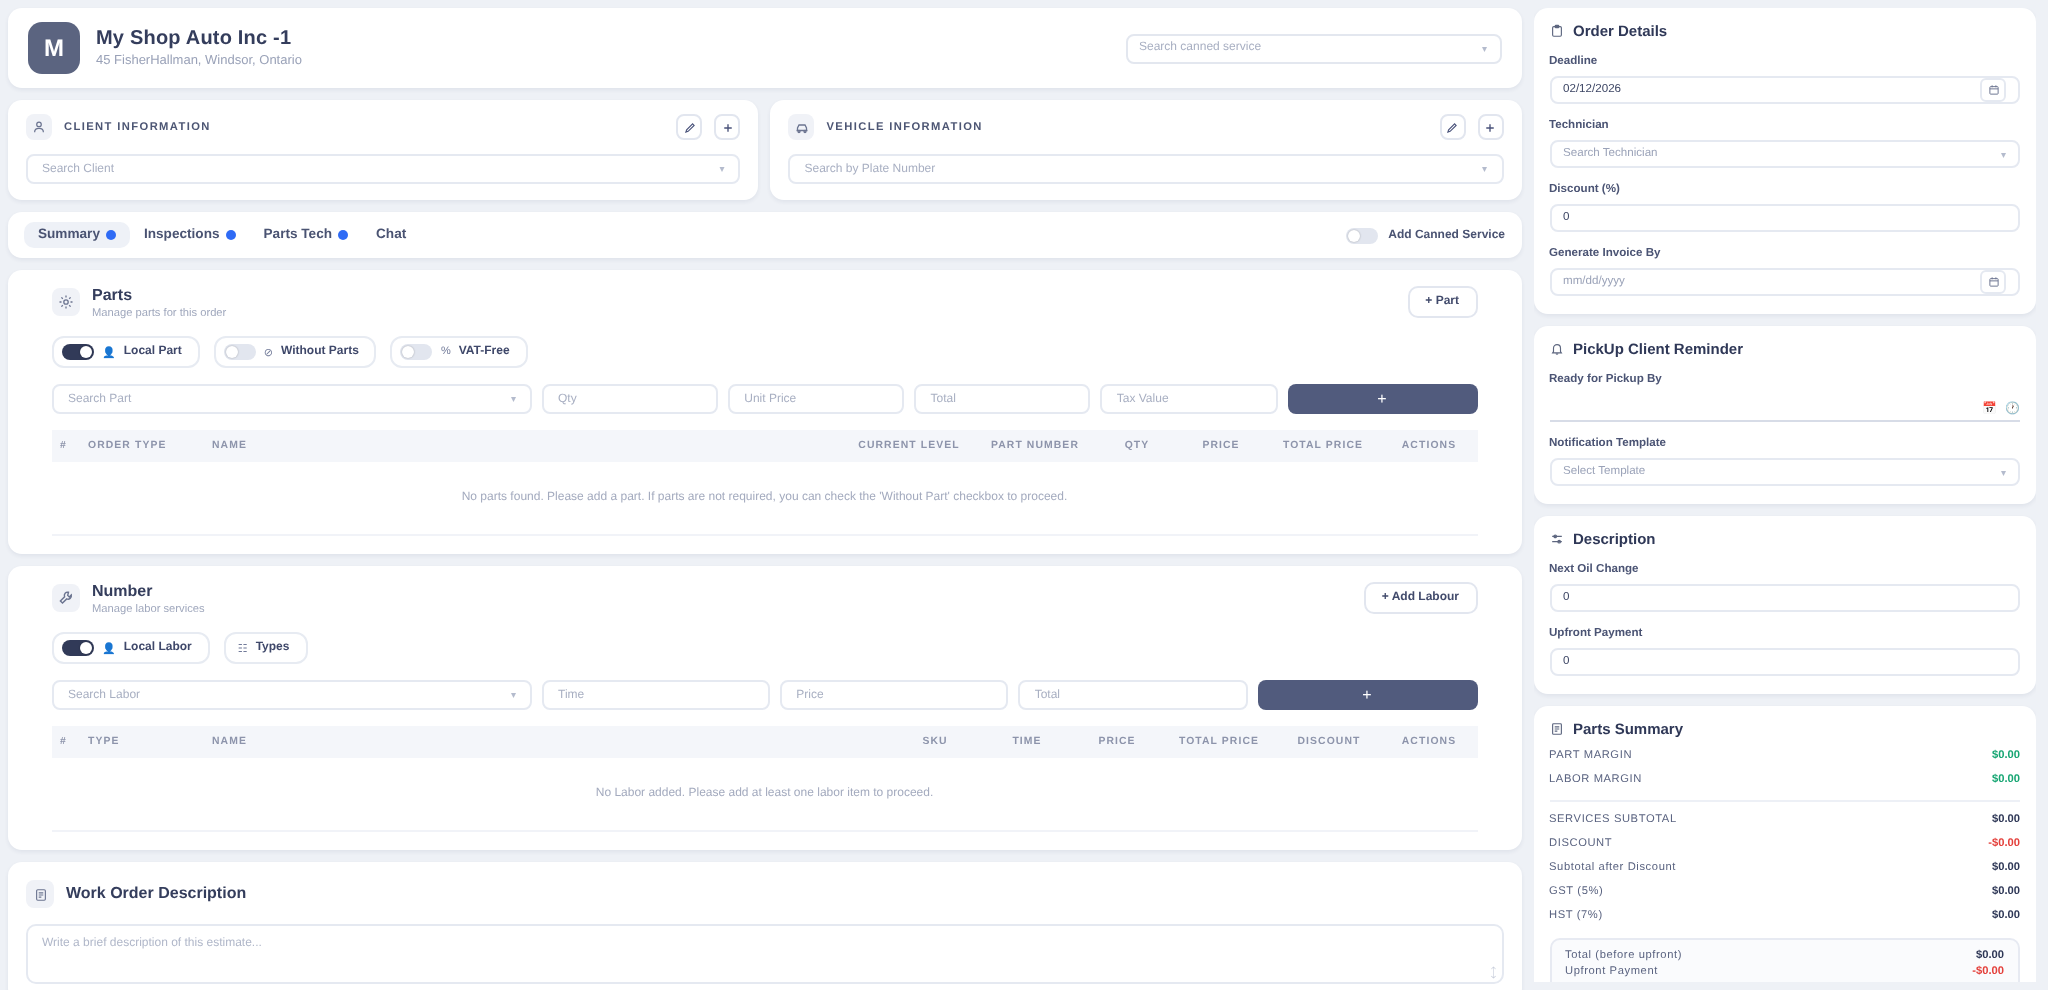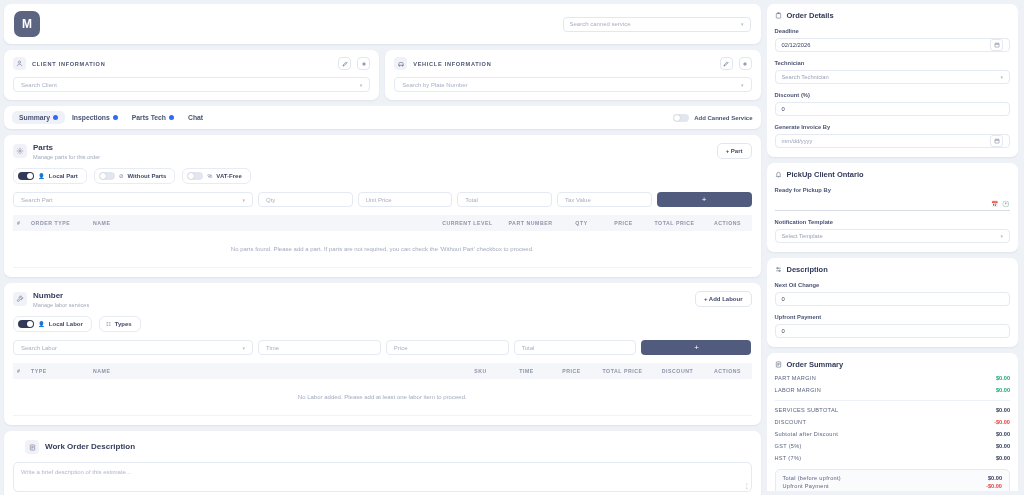--- a/index.html
+++ b/index.html
@@ -69,21 +69,21 @@
   }
   .switch::after {
     content: ""; position: absolute; top: 1px; left: 1px; width: 6px; height: 6px;
     border-radius: 50%; background: #fff; box-shadow: 0 0 1px rgba(0,0,0,.3);
   }
   .switch.on { background: #313a58; }
   .switch.on::after { left: auto; right: 1px; }
   .toggle-label { font-size: 6px; font-weight: bold; color: #4a5372; }
 
   
-  .section { padding: 8px 9px 9px; }
+  .section { padding: 8px 22px 9px; }
   .sec-head { display: flex; align-items: flex-start; gap: 6px; }
   .sec-icon {
     width: 14px; height: 14px; border-radius: 4px; background: #f0f2f7;
     display: flex; align-items: center; justify-content: center; flex: 0 0 auto; margin-top: 1px;
   }
   .sec-title { font-size: 8px; font-weight: bold; color: #343d5c; }
   .sec-sub { font-size: 5.6px; color: #a0a8bd; margin-top: 2px; }
   .pill-btn {
     border: 1px solid #e2e6ef; background: #fff; border-radius: 5px;
     font-size: 6px; font-weight: bold; color: #424b6c; padding: 4px 8px;
@@ -117,21 +117,21 @@
     color: #8d94ab; text-transform: uppercase; padding: 5px 4px; text-align: left;
   }
   thead th.c { text-align: center; }
   .empty-row td {
     padding: 15px 8px; font-size: 6px; color: #a3aabe; text-align: center;
     border-bottom: 1px solid #f1f3f8;
   }
 
   
   .block { padding: 8px 9px 9px; }
-  .block-head { display: flex; align-items: center; gap: 6px; margin-left: 12px; }
+  .block-head { display: flex; align-items: center; gap: 6px; }
   .block-title { font-size: 8px; font-weight: bold; color: #343d5c; }
   .textarea {
     margin-top: 8px; border: 1px solid #e5e9f1; border-radius: 5px; background: #fff;
     padding: 6px 7px; font-size: 6px; color: #b0b7c9; position: relative;
   }
   .ta-tall { height: 30px; }
   .resize-grip {
     position: absolute; right: 2px; bottom: 1px; font-size: 6px; color: #c6ccda;
     transform: rotate(45deg);
   }
@@ -176,20 +176,24 @@
 </style>
 </head>
 <body>
 
 <div class="app">
 
   <div class="left-col">
 
     <div class="card shop-head">
       <div class="shop-avatar">M</div>
+      <div>
+        <div class="shop-name">My Shop Auto Inc -1</div>
+        <div class="shop-addr">45 FisherHallman, Windsor, Ontario</div>
+      </div>
       <div class="shop-spacer"></div>
       <div class="canned-select">
         <span class="cap">Search canned service</span>
         <span class="caret">▾</span>
       </div>
     </div>
 
     <div class="info-row">
 
       <div class="card info-panel">
@@ -479,21 +483,21 @@
     </div>
 
     <div class="card side-card">
       <div class="side-head">
         <span>
           <svg width="7" height="7" viewBox="0 0 16 16" fill="none" stroke="#5d667f" stroke-width="1.3">
             <path d="M4 11V7a4 4 0 018 0v4l1 1.5H3z"></path>
               <path d="M6.8 13.2a1.4 1.4 0 002.4 0"></path>
           </svg>
         </span>
-        <span class="side-title">PickUp Client Ontario</span>
+        <span class="side-title">PickUp Client Reminder</span>
       </div>
 
       <div class="side-label">Ready for Pickup By</div>
       <div class="underline-field">
         <span class="cap"></span>
         <span class="ul-ic">📅</span>
         <span class="ul-ic">🕐</span>
       </div>
 
       <div class="side-label">Notification Template</div>
@@ -527,21 +531,21 @@
     </div>
 
     <div class="card side-card">
       <div class="side-head">
         <span>
           <svg width="7" height="7" viewBox="0 0 16 16" fill="none" stroke="#5d667f" stroke-width="1.3">
             <rect x="3" y="2" width="10" height="12" rx="1"></rect>
               <path d="M5.4 5.5h5.2M5.4 8h5.2M5.4 10.5h3"></path>
           </svg>
         </span>
-        <span class="side-title">Order Summary</span>
+        <span class="side-title">Parts Summary</span>
       </div>
 
       <div class="price-row cap-label green">
         <span class="pl">PART MARGIN</span>
         <span class="pv">$0.00</span>
       </div>
       <div class="price-row cap-label green">
         <span class="pl">LABOR MARGIN</span>
         <span class="pv">$0.00</span>
       </div>

